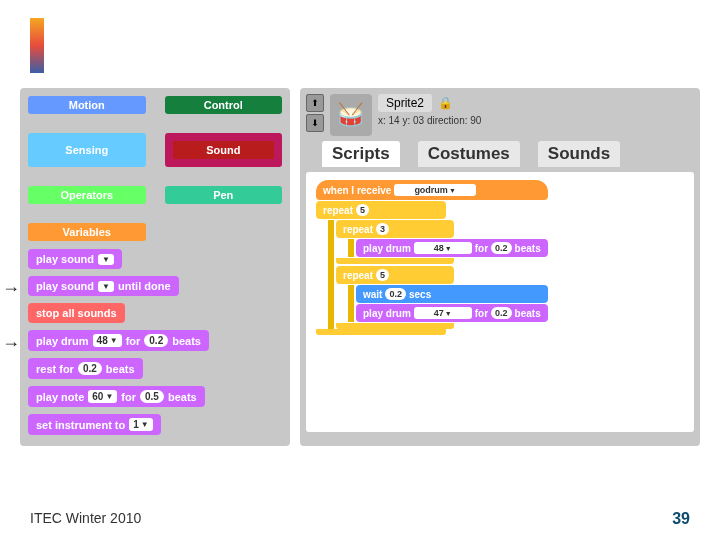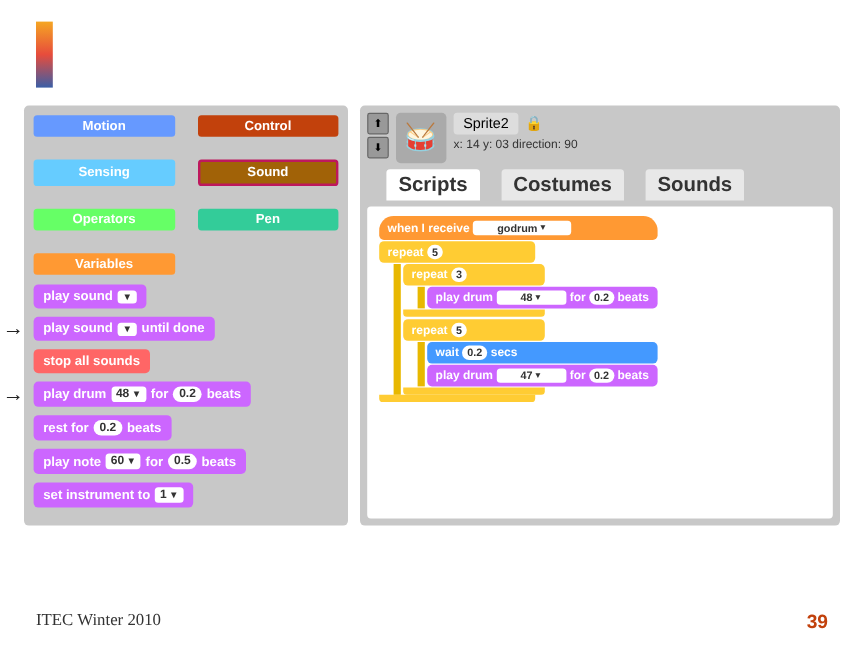--- a/index.html
+++ b/index.html
@@ -59,24 +59,24 @@
     .cat-btn {
       border: none;
       border-radius: 3px;
       padding: 3px 6px;
       font-size: 11px;
       font-weight: bold;
       cursor: pointer;
       text-align: center;
     }
     .cat-motion { background: #6699ff; color: white; }
-    .cat-control { background: #c2410c; color: white; }
+    .cat-control { background: #15803d; color: white; }
     .cat-looks { background: #9966ff; color: white; }
     .cat-sensing { background: #66ccff; color: white; }
-    .cat-sound { background: #a16207; color: white; border: 2px solid #be185d; }
+    .cat-sound { background: #b91c1c; color: white; border: 8px solid #be185d; }
     .cat-operators { background: #66ff66; color: white; }
     .cat-pen { background: #33cc99; color: white; }
     .cat-variables { background: #ff9933; color: white; }
 
     
     .block-area {
       display: flex;
       flex-direction: column;
       gap: 4px;
     }
@@ -272,25 +272,24 @@
       bottom: 12px;
       left: 0;
       right: 0;
       display: flex;
       justify-content: space-between;
       padding: 0 30px;
     }
     .footer-text {
       font-size: 14px;
       color: #333;
-      font-family: Liberation Serif, serif;
     }
     .footer-num {
       font-size: 16px;
-      color: #c2410c;
+      color: #0c4a6e;
       font-weight: bold;
     }
 
     .block-row {
       position: relative;
       margin-bottom: 3px;
     }
   </style>
 </head>
 <body>

